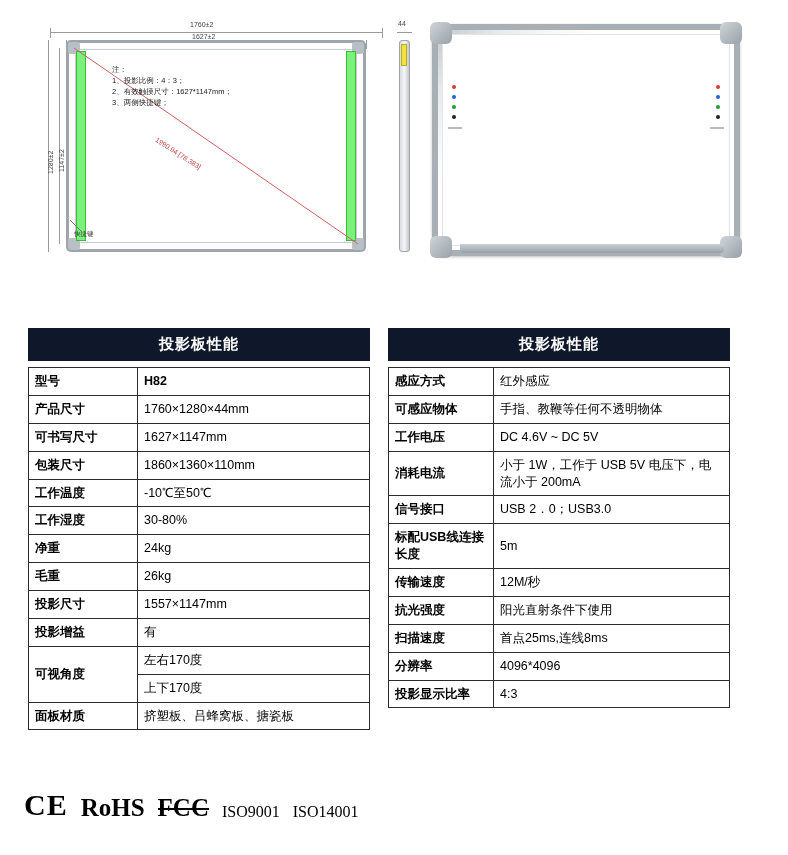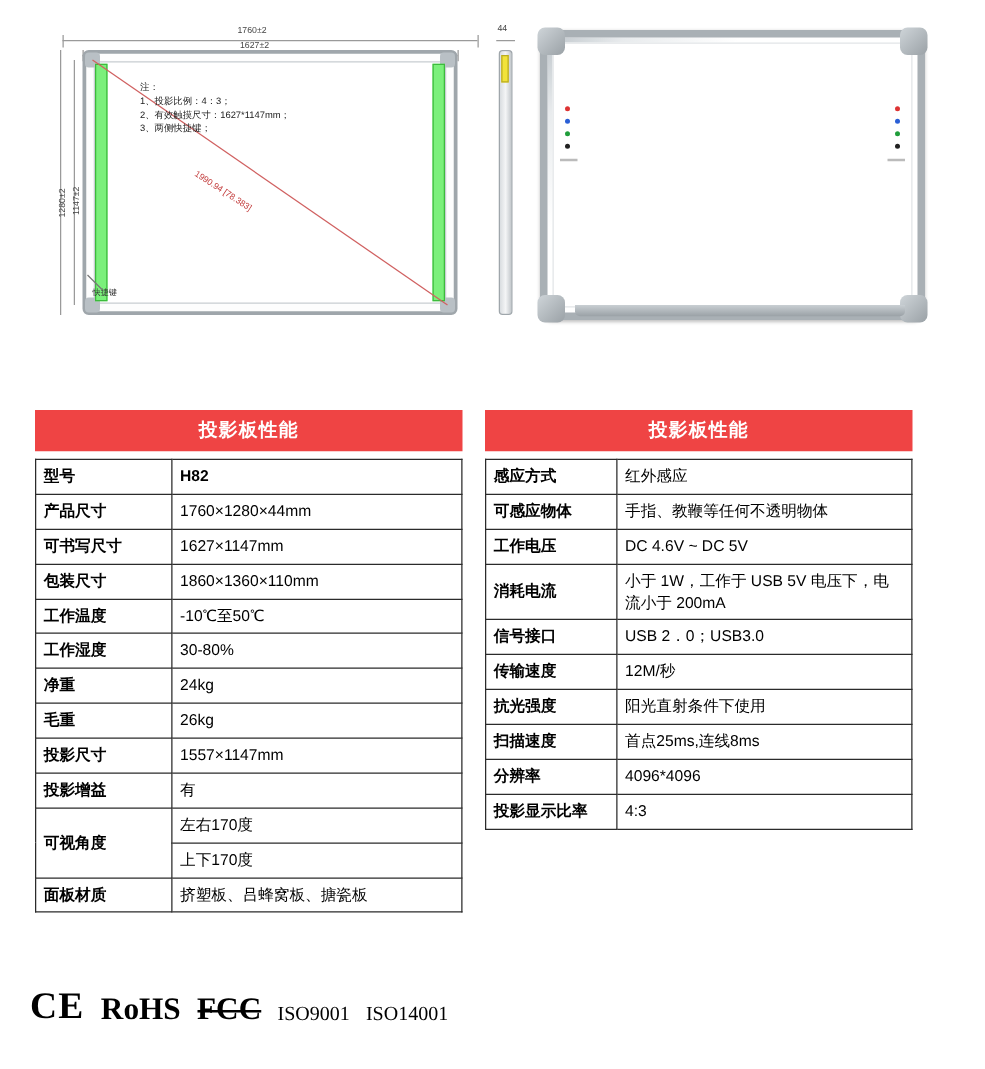--- a/index.html
+++ b/index.html
@@ -211,21 +211,21 @@
     width: 788px;
   }
   .tbl-wrap {
     position: absolute;
     top: 0;
   }
   .tbl-wrap.left { left: 28px; width: 342px; }
   .tbl-wrap.right { left: 388px; width: 342px; }
 
   .tbl-title {
-    background: #ef4444;
+    background: #0f172a;
     color: #ffffff;
     text-align: center;
     font-size: 15px;
     font-weight: bold;
     padding: 7px 0;
     letter-spacing: 1px;
   }
   table.spec {
     border-collapse: collapse;
     width: 100%;
@@ -453,20 +453,24 @@
           </tr>
           <tr>
             <td class="k">消耗电流</td>
             <td class="v">小于 1W，工作于 USB 5V 电压下，电流小于 200mA</td>
           </tr>
           <tr>
             <td class="k">信号接口</td>
             <td class="v">USB 2．0；USB3.0</td>
           </tr>
           <tr>
+            <td class="k">标配USB线连接长度</td>
+            <td class="v">5m</td>
+          </tr>
+          <tr>
             <td class="k">传输速度</td>
             <td class="v">12M/秒</td>
           </tr>
           <tr>
             <td class="k">抗光强度</td>
             <td class="v">阳光直射条件下使用</td>
           </tr>
           <tr>
             <td class="k">扫描速度</td>
             <td class="v">首点25ms,连线8ms</td>

